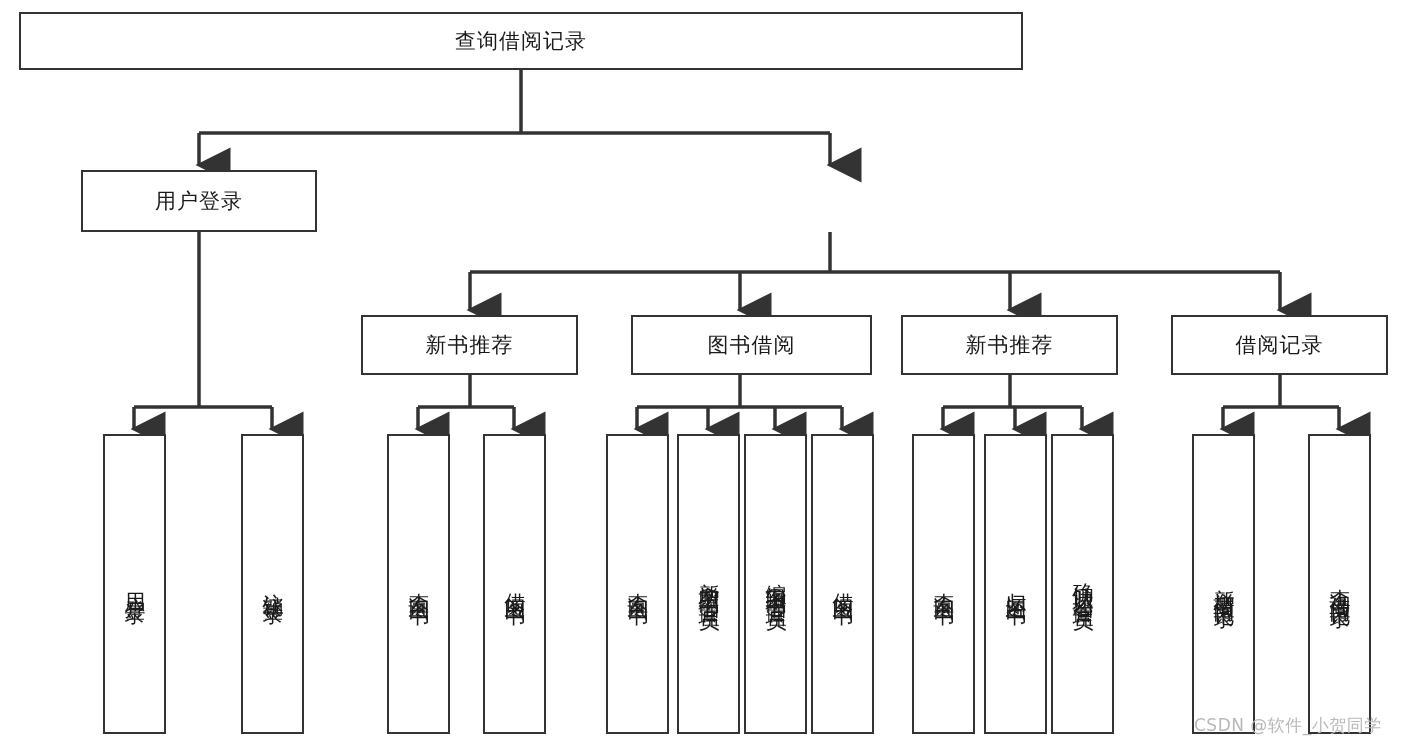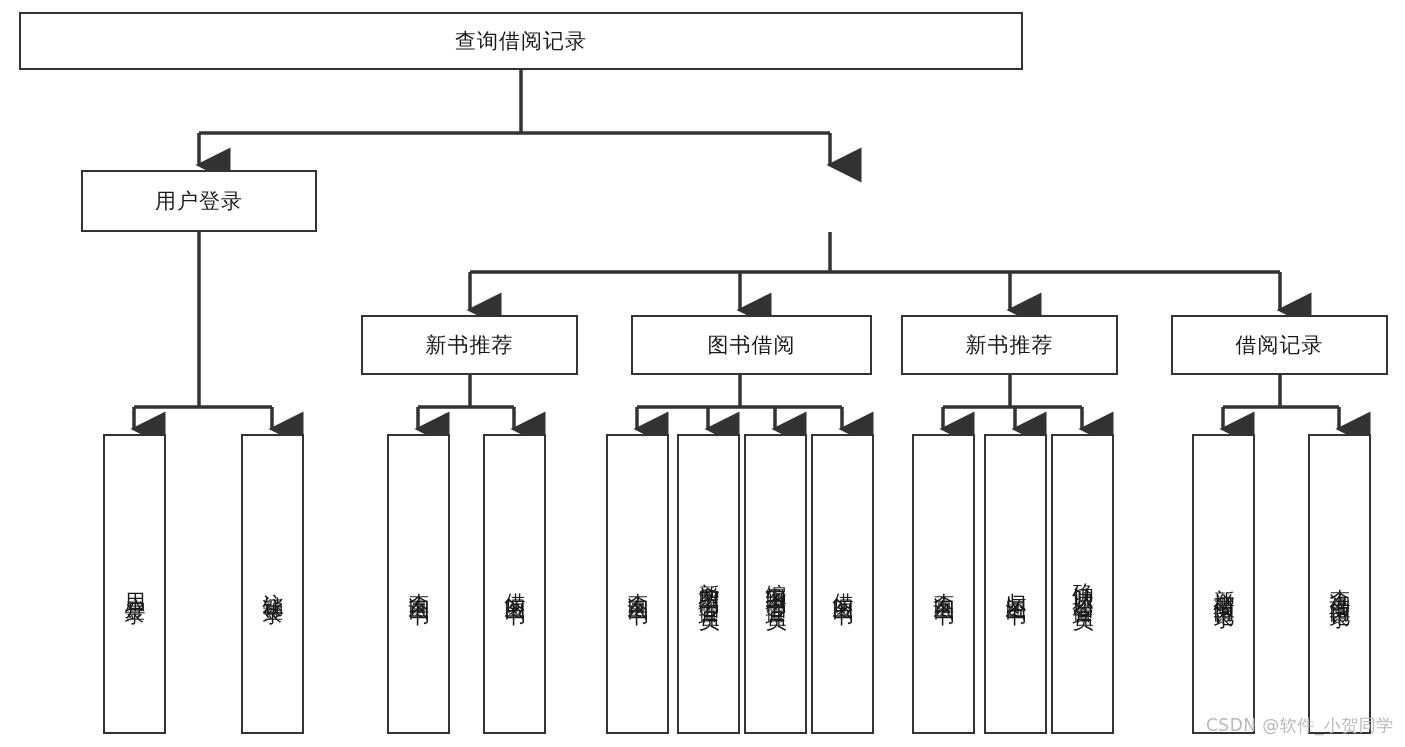--- a/index.html
+++ b/index.html
@@ -174,15 +174,15 @@
     <span class="vtext">确认归还（管理员）</span>
   </div>
 
   <div class="node vert" style="left:1192px; top:434px; width:63px; height:300px;">
     <span class="vtext">新增借阅记录</span>
   </div>
   <div class="node vert" style="left:1308px; top:434px; width:63px; height:300px;">
     <span class="vtext">查询借阅记录</span>
   </div>
 
-  <div class="watermark" style="left:1194px; top:714px;margin-left:12px;">CSDN @软件_小贺同学</div>
+  <div class="watermark" style="left:1194px; top:714px;">CSDN @软件_小贺同学</div>
 
 </div>
 
 </body></html>

